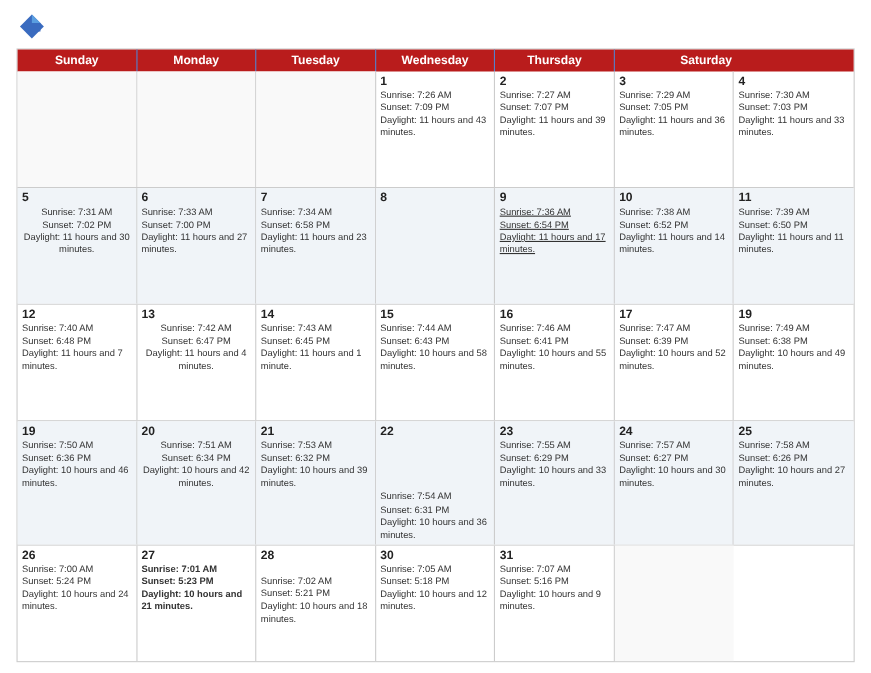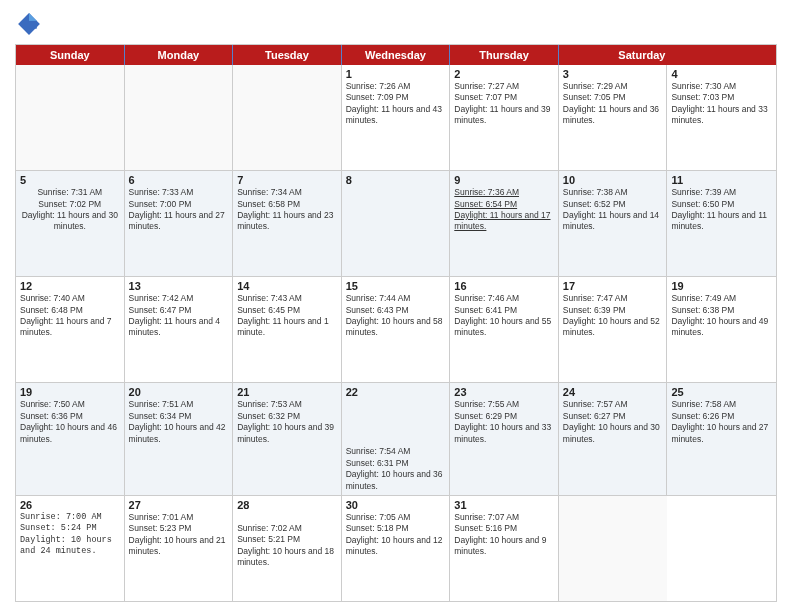--- a/index.html
+++ b/index.html
@@ -216,21 +216,21 @@
         </div>
         <div class="cal-row">
           <div class="cal-cell">
             <div class="cell-day">12</div>
             <div class="cell-info" style="white-space: pre-line;">Sunrise: 7:40 AM
 Sunset: 6:48 PM
 Daylight: 11 hours and 7 minutes.</div>
           </div>
           <div class="cal-cell">
             <div class="cell-day">13</div>
-            <div class="cell-info" style="white-space: pre-line;">Sunrise: 7:42 AM
+            <div class="cell-info" style="white-space: pre-line; text-align: center;">Sunrise: 7:42 AM
 Sunset: 6:47 PM
 Daylight: 11 hours and 4 minutes.</div>
           </div>
           <div class="cal-cell">
             <div class="cell-day">14</div>
             <div class="cell-info" style="white-space: pre-line;">Sunrise: 7:43 AM
 Sunset: 6:45 PM
 Daylight: 11 hours and 1 minute.</div>
           </div>
           <div class="cal-cell">
@@ -260,21 +260,21 @@
         </div>
         <div class="cal-row alt-row">
           <div class="cal-cell">
             <div class="cell-day">19</div>
             <div class="cell-info" style="white-space: pre-line;">Sunrise: 7:50 AM
 Sunset: 6:36 PM
 Daylight: 10 hours and 46 minutes.</div>
           </div>
           <div class="cal-cell">
             <div class="cell-day">20</div>
-            <div class="cell-info" style="white-space: pre-line;">Sunrise: 7:51 AM
+            <div class="cell-info" style="white-space: pre-line; text-align: center;">Sunrise: 7:51 AM
 Sunset: 6:34 PM
 Daylight: 10 hours and 42 minutes.</div>
           </div>
           <div class="cal-cell">
             <div class="cell-day">21</div>
             <div class="cell-info" style="white-space: pre-line;">Sunrise: 7:53 AM
 Sunset: 6:32 PM
 Daylight: 10 hours and 39 minutes.</div>
           </div>
           <div class="cal-cell">
@@ -298,27 +298,27 @@
           <div class="cal-cell">
             <div class="cell-day">25</div>
             <div class="cell-info" style="white-space: pre-line;">Sunrise: 7:58 AM
 Sunset: 6:26 PM
 Daylight: 10 hours and 27 minutes.</div>
           </div>
         </div>
         <div class="cal-row">
           <div class="cal-cell">
             <div class="cell-day">26</div>
-            <div class="cell-info" style="white-space: pre-line; font-family: Liberation Mono, monospace;">Sunrise: 7:00 AM
+            <div class="cell-info" style="white-space: pre-line;">Sunrise: 7:00 AM
 Sunset: 5:24 PM
 Daylight: 10 hours and 24 minutes.</div>
           </div>
           <div class="cal-cell">
             <div class="cell-day">27</div>
-            <div class="cell-info" style="white-space: pre-line;">Sunrise: 7:01 AM
+            <div class="cell-info" style="white-space: pre-line; font-weight: bold;">Sunrise: 7:01 AM
 Sunset: 5:23 PM
 Daylight: 10 hours and 21 minutes.</div>
           </div>
           <div class="cal-cell">
             <div class="cell-day">28</div>
             <div class="cell-info" style="white-space: pre-line; margin-top: 12px;">Sunrise: 7:02 AM
 Sunset: 5:21 PM
 Daylight: 10 hours and 18 minutes.</div>
           </div>
           <div class="cal-cell">

